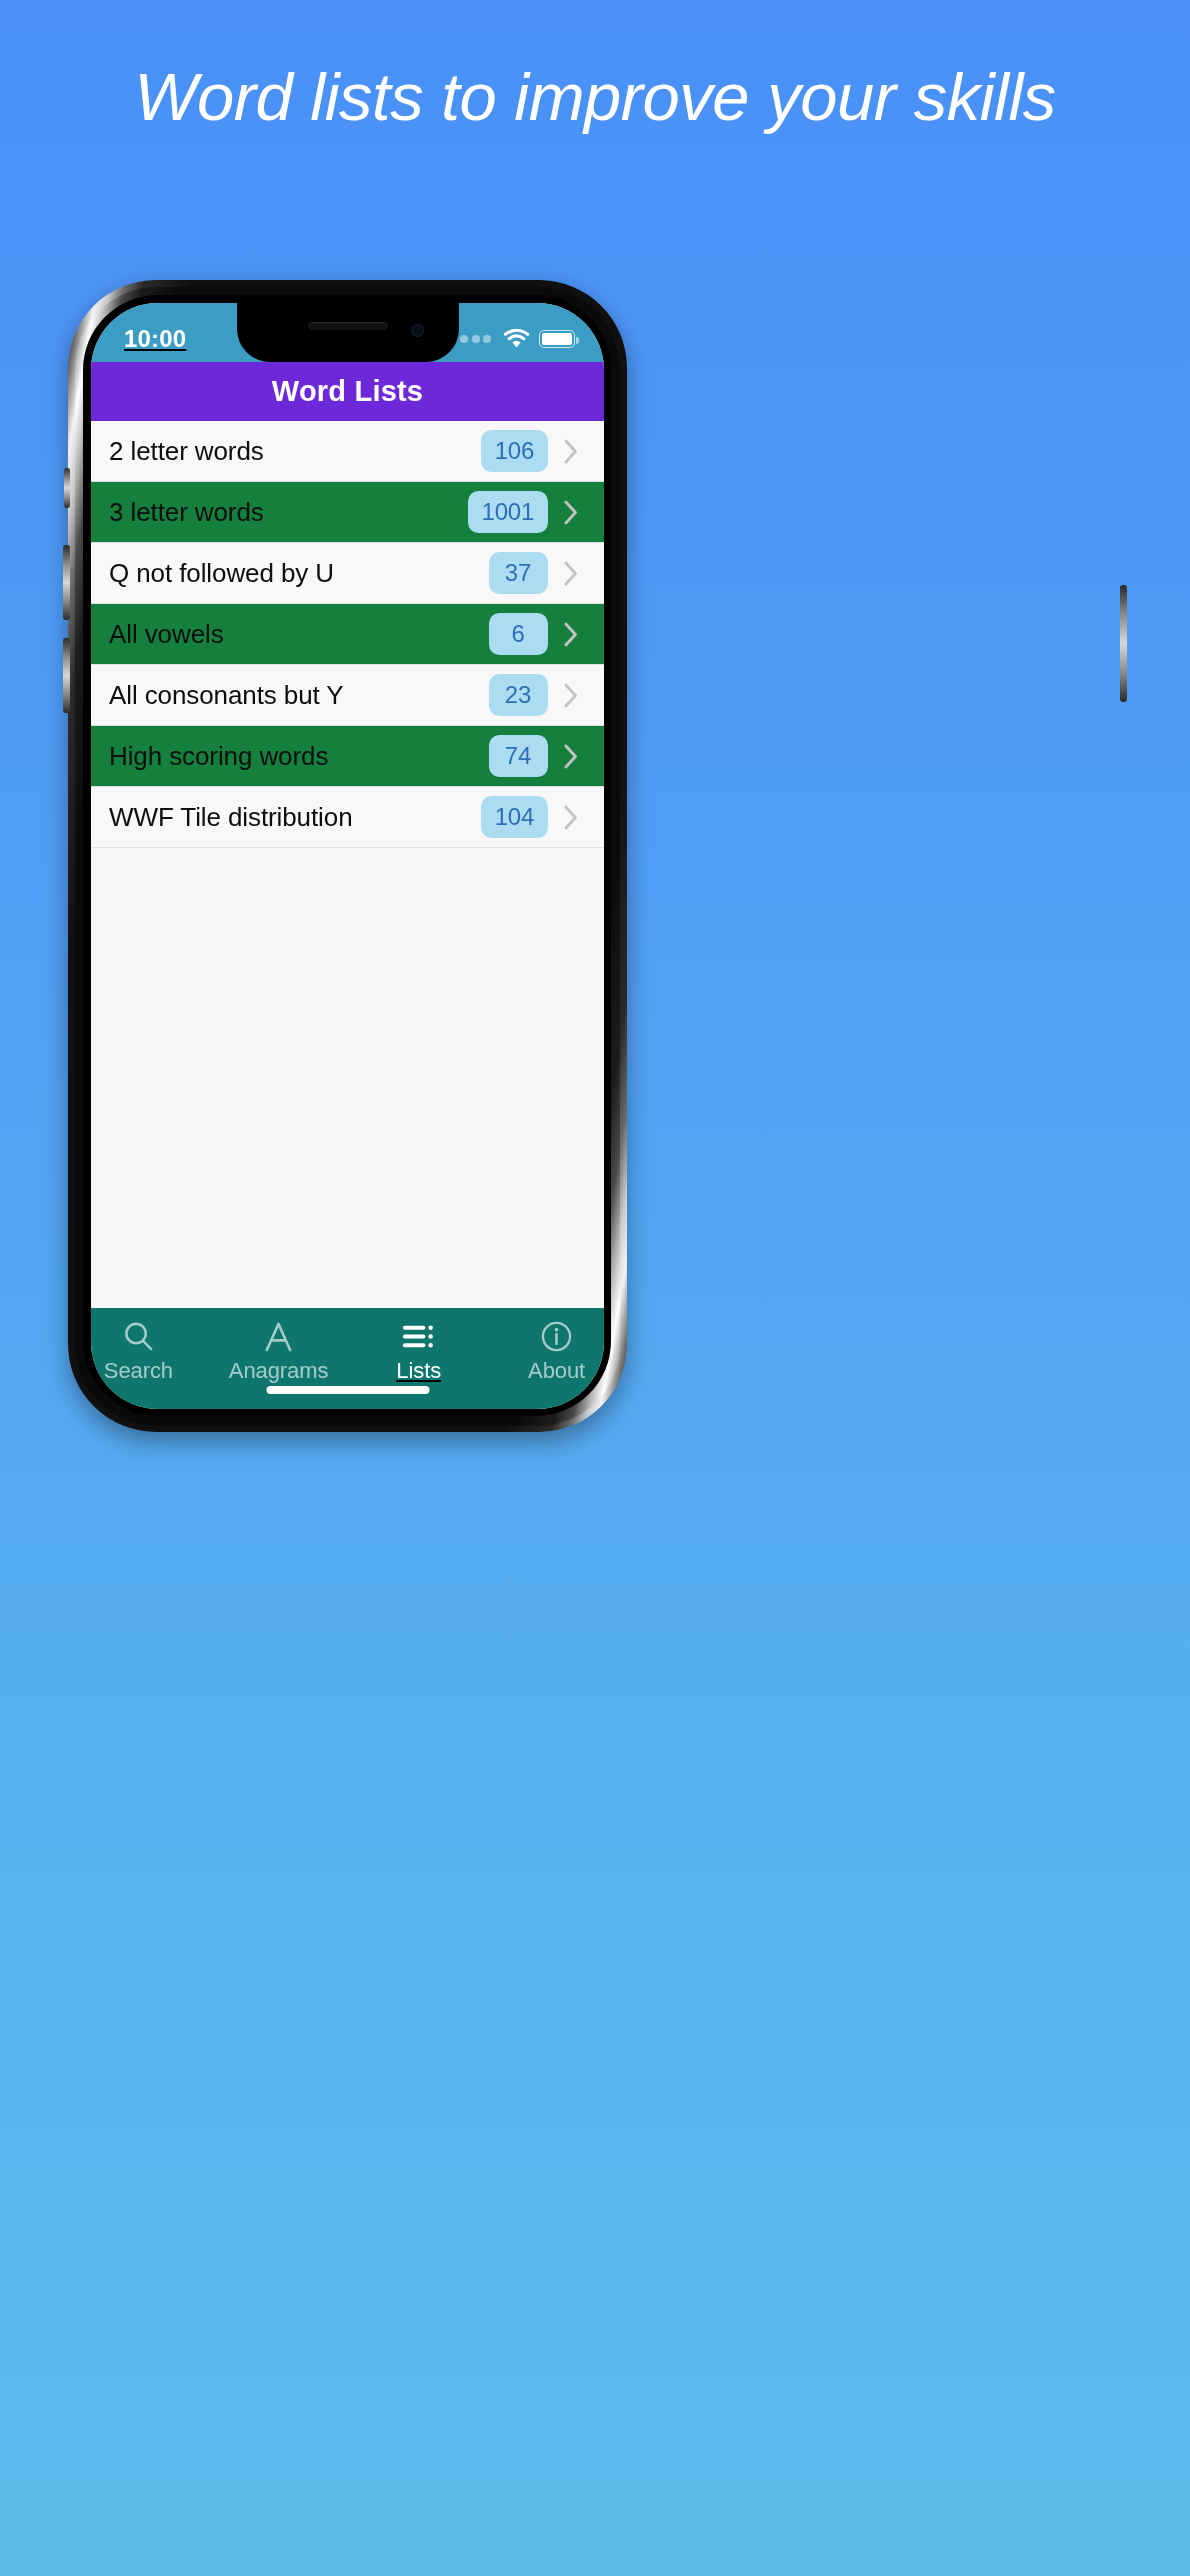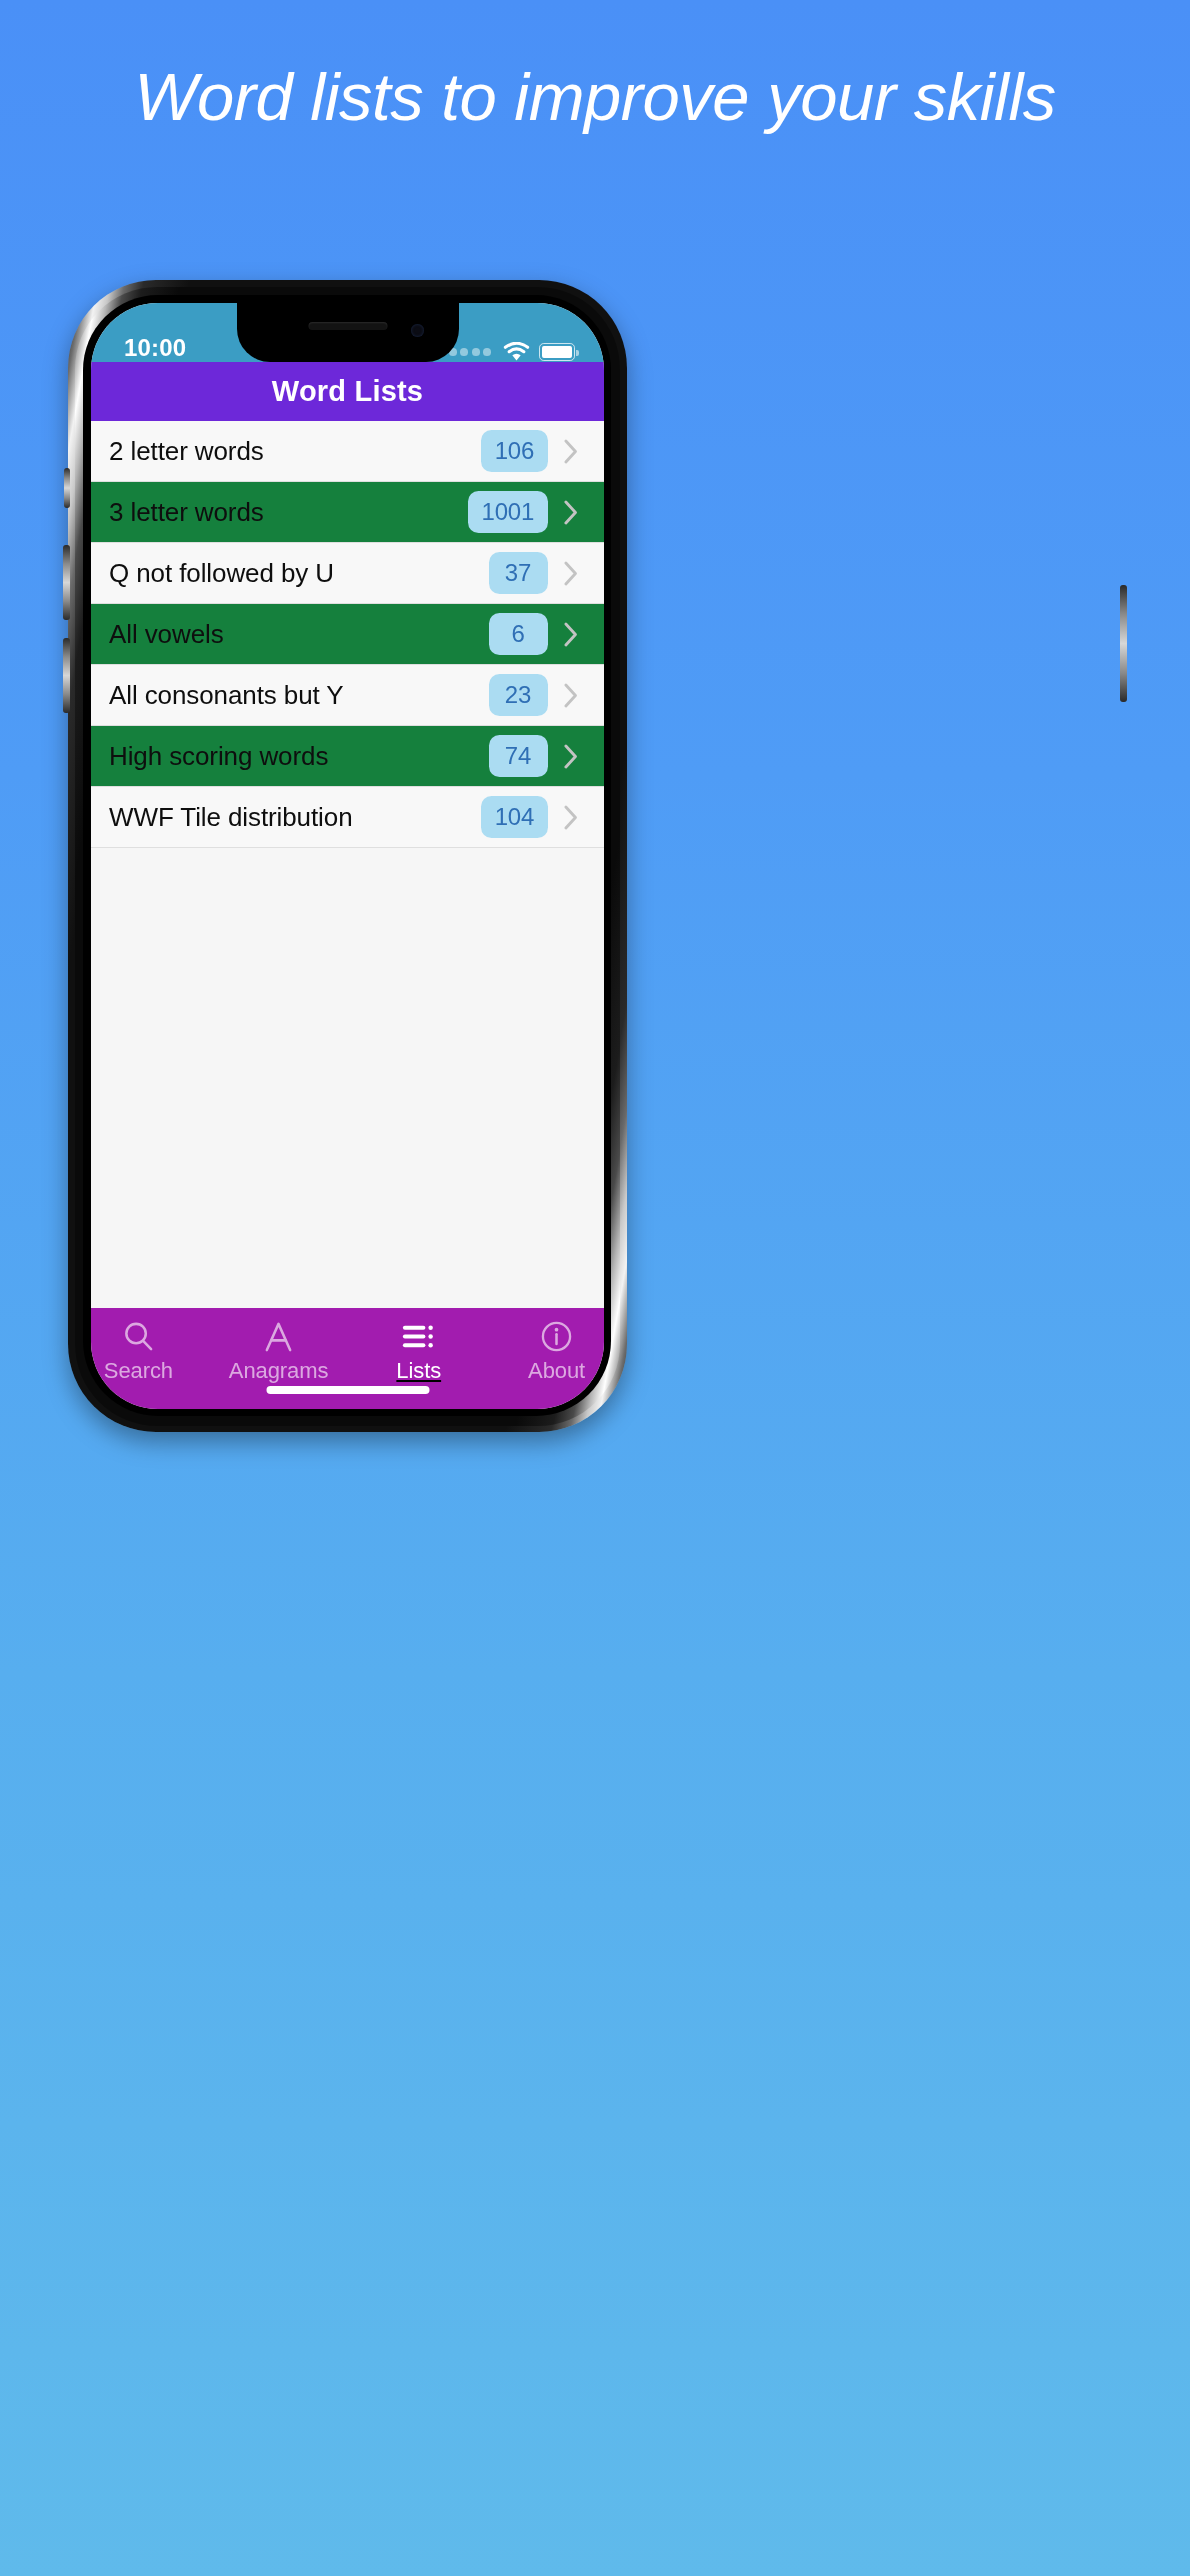--- a/index.html
+++ b/index.html
@@ -110,24 +110,25 @@
     background:#0b0c14;
     box-shadow: inset 0 0 2.9px #1b2a4a;
   }
 
   
   .statusbar {
     position:relative;
     height:59px;
     background:#3b9dc4;
     display:flex;
-    align-items:flex-end;
+    align-items:center;
     justify-content:space-between;
     padding:13.4px 29px 0 33px;
     z-index:30;
+    text-decoration:underline;
   }
   .status-time {
     color:#ffffff;
     font-size:24px;
     font-weight:bold;
     letter-spacing:0.2px;
   }
   .status-right {
     display:flex;
     align-items:center;
@@ -207,21 +208,21 @@
     display:flex;
     align-items:center;
     justify-content:center;
   }
   .chevron svg { display:block; }
   .list-filler { background:#f6f6f6; flex:1; }
 
   
   .tabbar {
     height:101px;
-    background:#a21caf;
+    background:#0f766e;
     display:flex;
     align-items:flex-start;
     padding-top:10.5px;
     gap:43px;
   }
   .tab {
     flex:1;
     display:flex;
     flex-direction:column;
     align-items:center;

